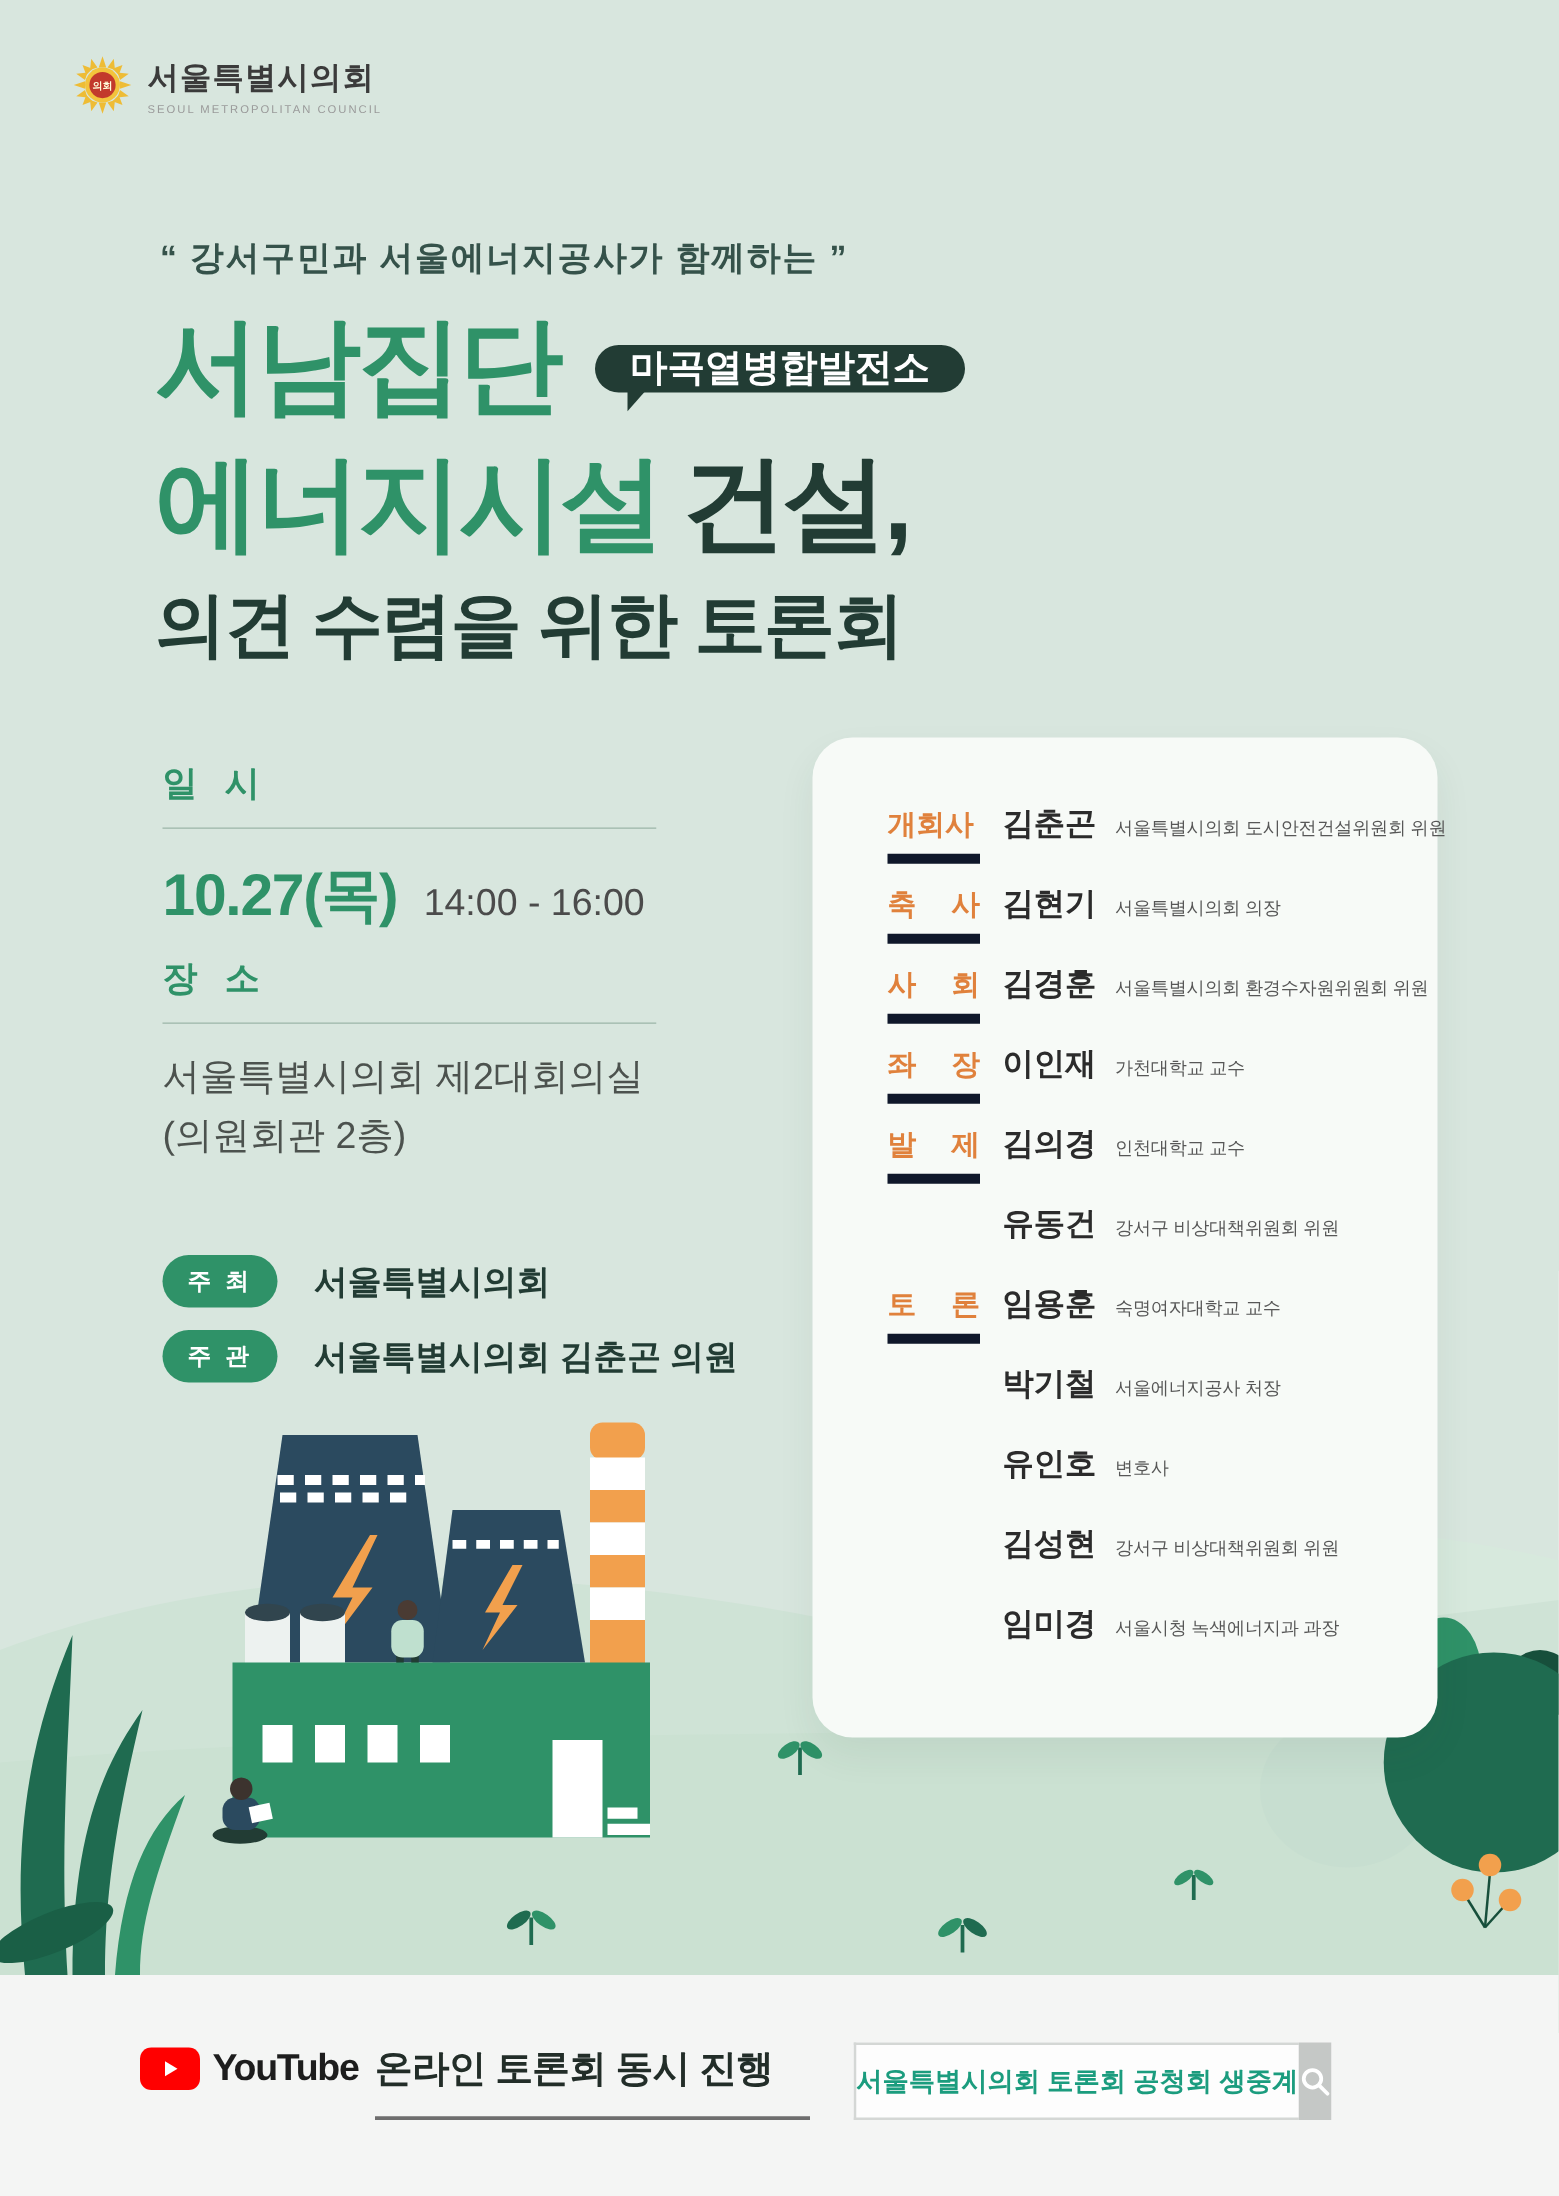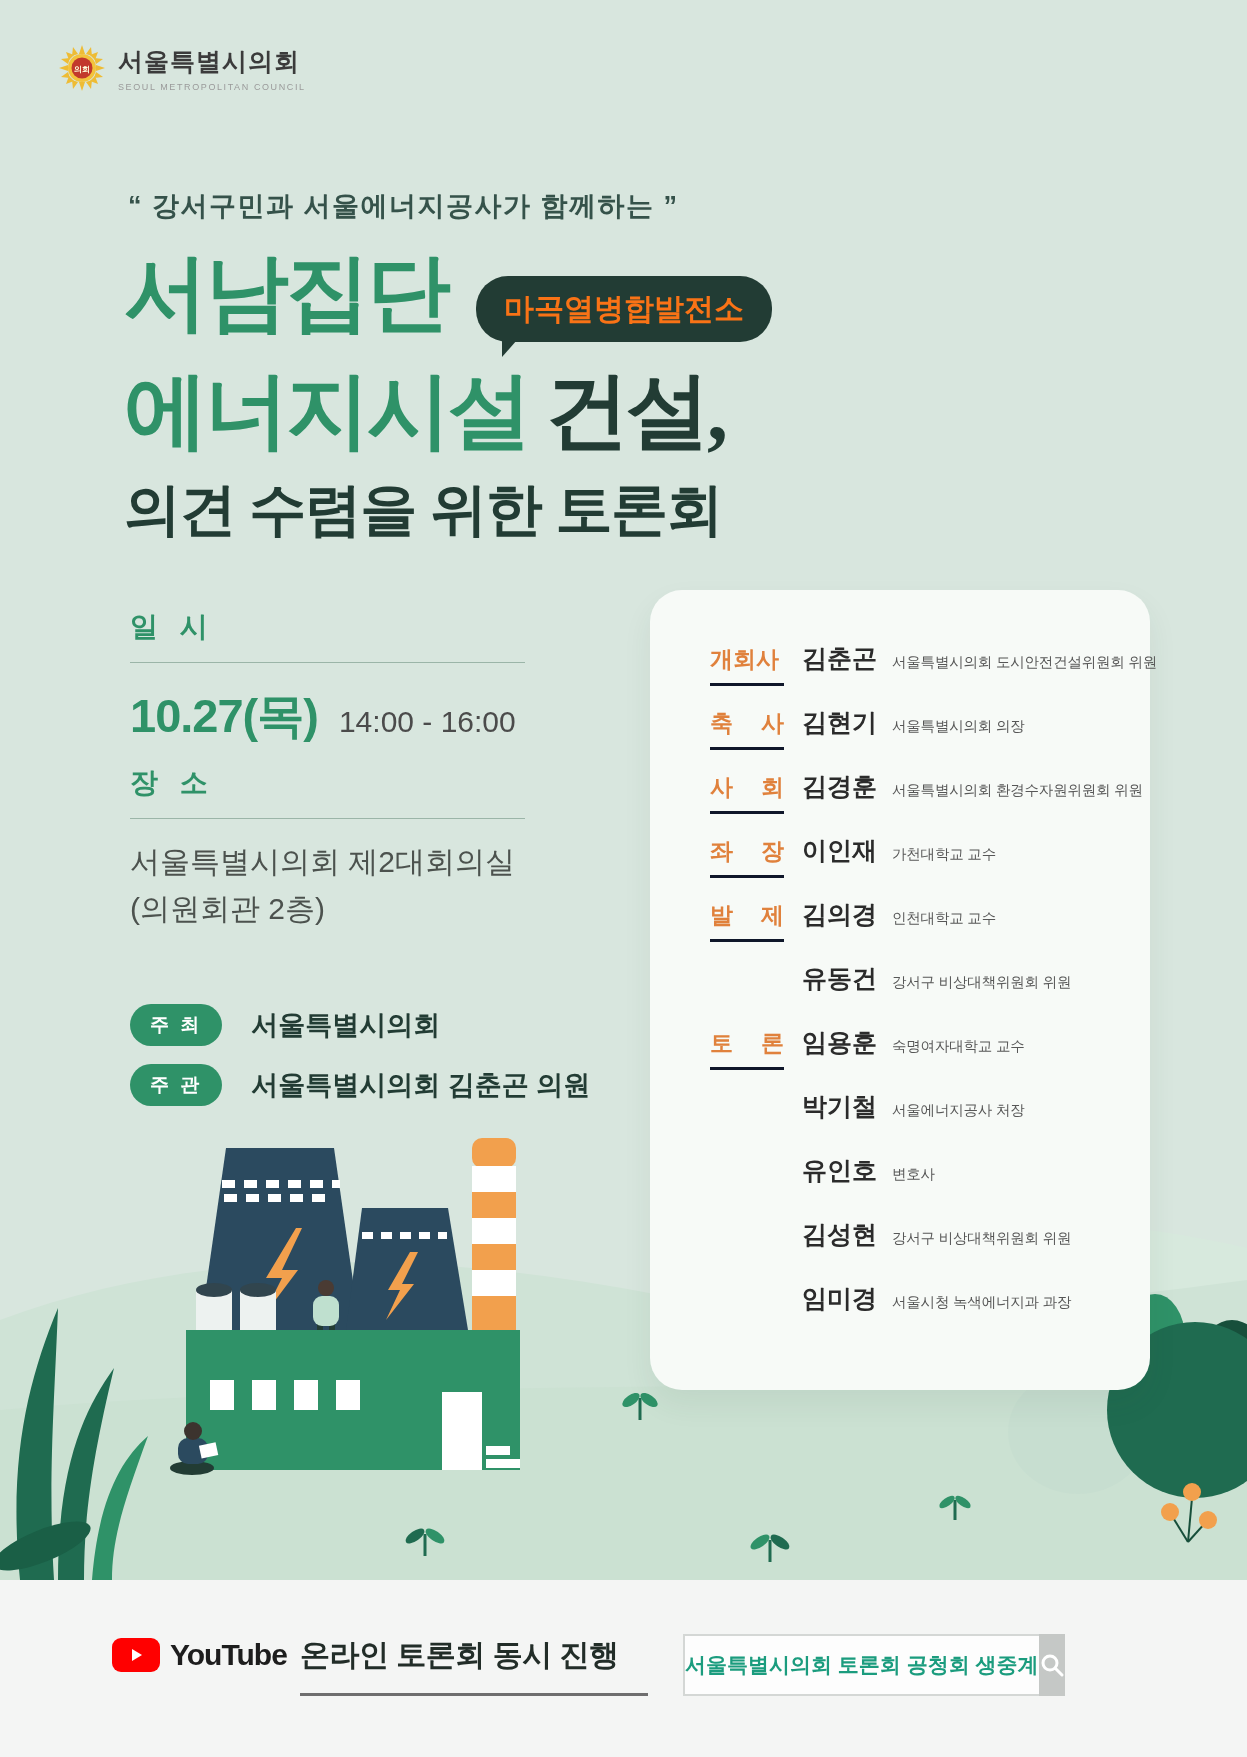--- a/index.html
+++ b/index.html
@@ -10,27 +10,27 @@
   
   .logo{position:absolute;left:58px;top:44px;display:flex;align-items:center;gap:12px;}
   .logo-text .ko{font-size:25px;font-weight:700;color:#3b3b3b;letter-spacing:1px;}
   .logo-text .en{font-size:9px;color:#9a9a9a;letter-spacing:1.6px;margin-top:4px;}
   
   .quote{position:absolute;left:128px;top:188px;font-size:27px;font-weight:600;color:#35524a;letter-spacing:1.5px;}
   
   .title{position:absolute;left:124px;top:250px;line-height:1.0;}
   .t-row1{display:flex;align-items:flex-start;}
   .t-green{font-size:84px;font-weight:900;color:#2f9268;letter-spacing:-3px;line-height:1.0;}
-  .t-dark{font-size:84px;font-weight:900;color:#223c34;letter-spacing:-3px;line-height:1.0;font-family:Liberation Serif, serif;}
+  .t-dark{font-size:84px;font-weight:900;color:#223c34;letter-spacing:-3px;line-height:1.0;}
   .t-row2{margin-top:26px;white-space:nowrap;}
   .t-row2 .t-dark{margin-left:16px;}
   .t-row3{margin-top:28px;font-size:57px;font-weight:900;color:#223c34;letter-spacing:-1.5px;}
   .bubble{
-    position:relative;margin-left:28px;margin-top:26px;background:#223c34;color:#f97316;
-    font-size:30px;font-weight:700;padding:18px 28px;border-radius:32px;white-space:nowrap;
+    position:relative;margin-left:28px;margin-top:26px;background:#223c34;color:#ffffff;
+    font-size:30px;font-weight:700;padding:4px 28px;border-radius:32px;white-space:nowrap;
   }
   .bubble:after{
     content:"";position:absolute;left:26px;bottom:-15px;width:0;height:0;
     border-style:solid;border-width:17px 15px 0 0;border-color:#223c34 transparent transparent transparent;
   }
   
   .info-label{font-size:28px;font-weight:700;color:#2f9268;letter-spacing:7px;}
   .rule{height:1px;background:#9bb5a8;margin-top:16px;}
   .sec-date{position:absolute;left:130px;top:608px;width:395px;}
   .date-row{margin-top:22px;display:flex;align-items:baseline;gap:21px;white-space:nowrap;}
@@ -46,21 +46,21 @@
   
   .card{
     position:absolute;left:650px;top:590px;width:500px;height:800px;background:#f7faf7;
     border-radius:32px;box-shadow:0 14px 30px rgba(40,70,60,.07);
     padding:52px 16px 0 60px;box-sizing:border-box;z-index:3;
   }
   .spk-row{display:flex;align-items:baseline;height:64px;}
   .spk-role{
     display:inline-block;width:74px;font-size:23px;font-weight:700;color:#e0813c;
     text-align:justify;text-align-last:justify;-moz-text-align-last:justify;
-    padding-bottom:8px;border-bottom:3px solid #0f172a;flex-shrink:0;
+    padding-bottom:8px;border-bottom:8px solid #0f172a;flex-shrink:0;
   }
   .spk-role.empty{border-bottom:none;}
   .spk-name{margin-left:18px;font-size:25px;font-weight:800;color:#2b2b2b;min-width:78px;white-space:nowrap;flex-shrink:0;}
   .spk-desc{margin-left:12px;font-size:14.5px;color:#575757;white-space:nowrap;letter-spacing:-0.2px;}
   
   .scene{position:absolute;left:0;top:1080px;width:1247px;height:500px;z-index:1;}
   
   .footer{position:absolute;left:0;top:1580px;width:1247px;height:177px;background:#f4f5f4;z-index:4;}
   .yt{position:absolute;left:112px;top:58px;display:flex;align-items:center;gap:10px;}
   .yt-play{width:48px;height:34px;background:#f00;border-radius:9px;display:flex;align-items:center;justify-content:center;}

